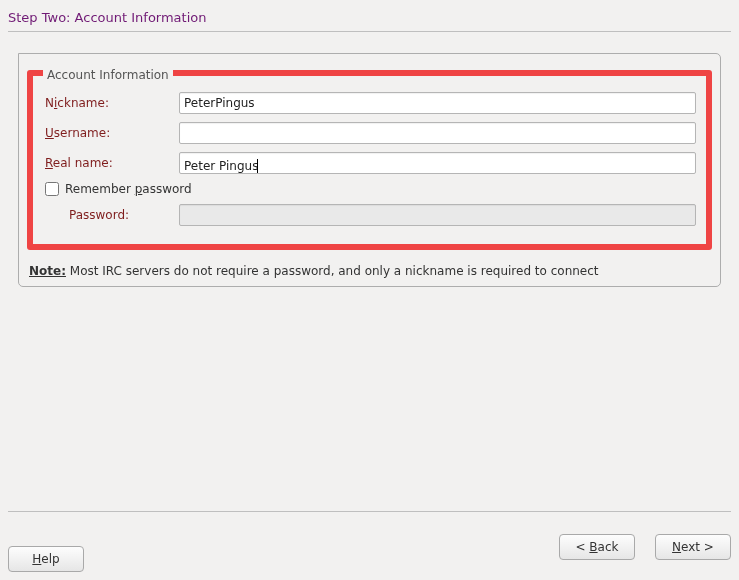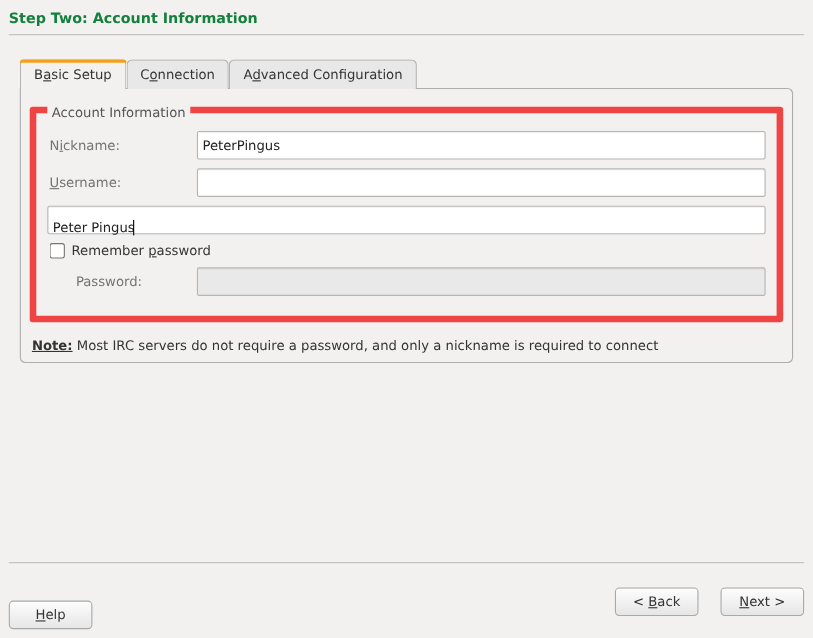--- a/index.html
+++ b/index.html
@@ -12,23 +12,23 @@
   color: #333;
   width: 739px;
   height: 580px;
   overflow: hidden;
   position: relative;
 }
 .page {
   padding: 8px 8px 0 8px;
 }
 .heading {
-  font-weight: bold;
+  font-weight: normal;
   font-size: 13px;
-  color: #15803d;
+  color: #701a75;
   padding: 2px 0 6px 0;
 }
 .rule {
   border: none;
   border-top: 1px solid #bfbfbf;
   margin: 0 0 22px 0;
 }
 .tabs-wrap {
   padding: 0 10px;
 }
@@ -86,31 +86,31 @@
   background: #f2f1f0;
   color: #555;
 }
 .form-row {
   display: flex;
   align-items: center;
   margin-bottom: 8px;
 }
 .form-label {
   width: 136px;
-  color: #737373;
+  color: #7f1d1d;
   padding-left: 2px;
 }
 .form-label .mn { text-decoration: underline; }
 .form-input {
   flex: 1;
   height: 22px;
   border: 1px solid #b5b5b5;
   border-radius: 2px;
   background: #fff;
-  padding: 12px 4px;
+  padding: 0 4px;
   font-family: inherit;
   font-size: 12px;
   color: #222;
   box-shadow: inset 0 1px 1px rgba(0,0,0,0.06);
 }
 .form-input:disabled {
   background: #e9e9e9;
   color: #888;
 }
 .check-row {
@@ -168,31 +168,20 @@
 }
 </style>
 </head>
 <body>
 
 <div class="page">
   <div class="heading">Step Two: Account Information</div>
   <hr class="rule">
 
   <div class="tabs-wrap">
-    <div class="tab-row">
-      <div class="tab active">
-        <span>B</span><span class="mn">a</span><span>sic Setup</span>
-      </div>
-      <div class="tab">
-        <span>C</span><span class="mn">o</span><span>nnection</span>
-      </div>
-      <div class="tab">
-        <span>A</span><span class="mn">d</span><span>vanced Configuration</span>
-      </div>
-    </div>
 
     <div class="panel">
       <div class="group">
         <div class="group-title">Account Information</div>
 
         <div class="form-row">
           <div class="form-label">
             <span>N</span><span class="mn">i</span><span>ckname:</span>
           </div>
           <input class="form-input" type="text" value="PeterPingus" style="">
@@ -200,21 +189,24 @@
 
 
         <div class="form-row">
           <div class="form-label">
             <span></span><span class="mn">U</span><span>sername:</span>
           </div>
           <input class="form-input" type="text" value="" style="">
         </div>
 
         <div class="form-row">
-          <div class="form-input" style="display:flex;align-items:flex-start;">
+          <div class="form-label">
+            <span></span><span class="mn">R</span><span>eal name:</span>
+          </div>
+          <div class="form-input" style="display:flex;align-items:flex-end;">
             <span>Peter Pingus</span>
               <span class="caret"></span>
           </div>
         </div>
 
         <div class="check-row">
           <input type="checkbox" id="remember" style="">
           <label for="remember">
             <span>Remember </span><span class="mn">p</span><span>assword</span>
           </label>

